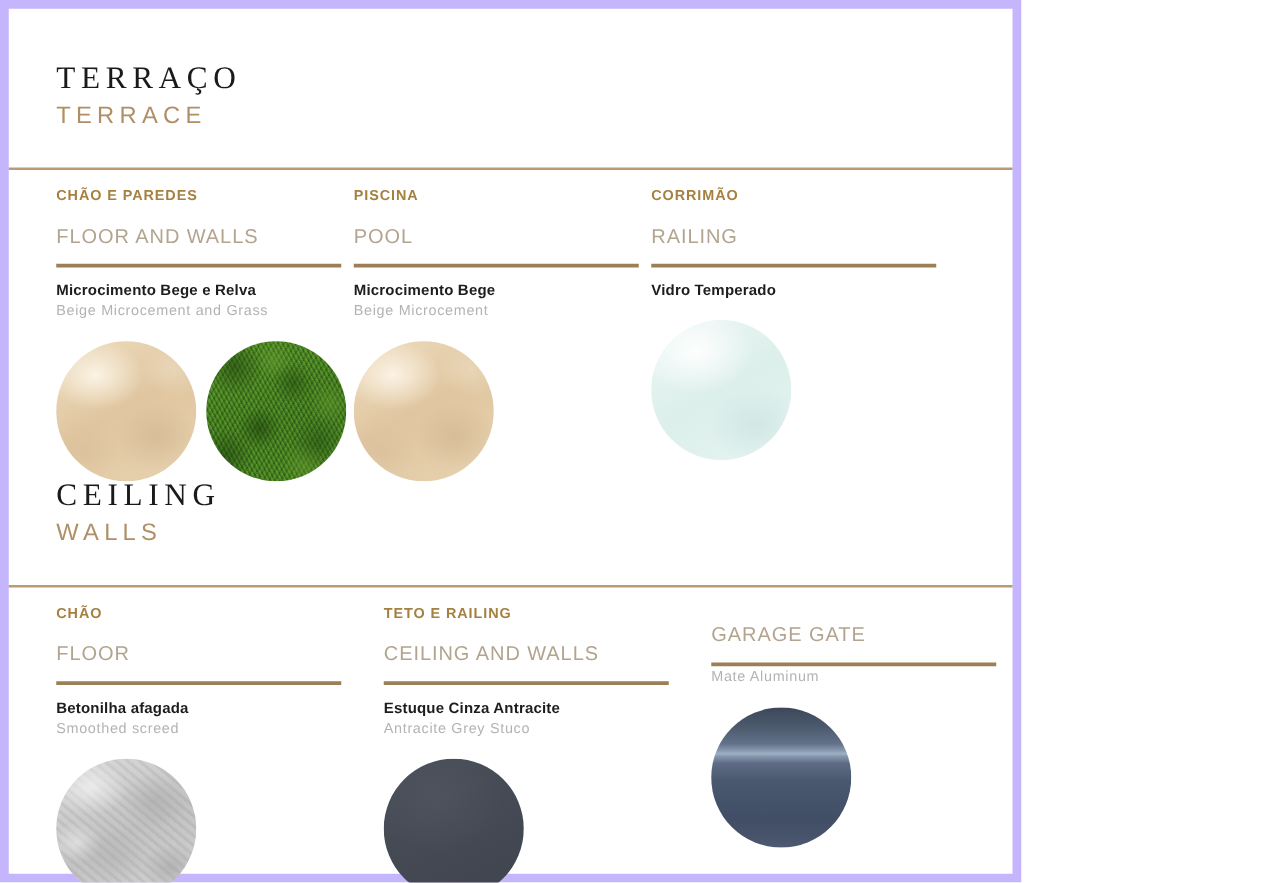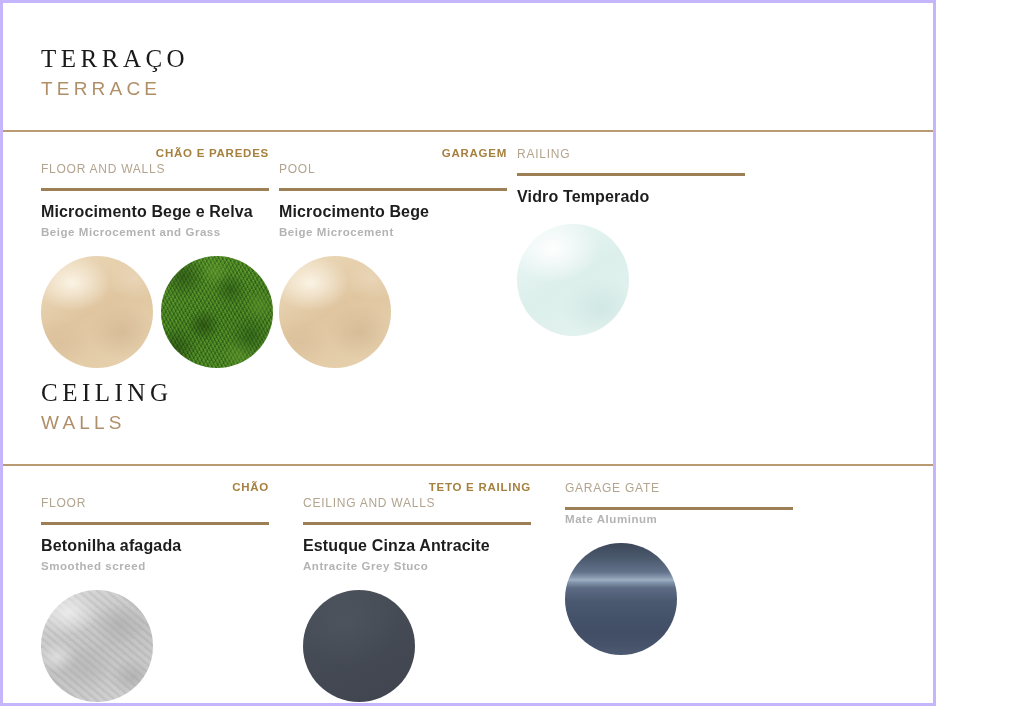--- a/index.html
+++ b/index.html
@@ -11,24 +11,24 @@
   body {
     width: 1024px;
     height: 706px;
     font-family: "Liberation Sans", sans-serif;
     overflow: hidden;
   }
 
   
   .page {
     position: relative;
-    width: 936px;
+    width: 817px;
     height: 706px;
     box-sizing: border-box;
-    border: 3px solid #c4b5fd;
+    border: 7px solid #c4b5fd;
     background: #ffffff;
     padding-left: 40px;
   }
 
   
   .section { position: relative; }
 
   .section-title-block {
     padding-left: 38px;
   }
@@ -70,49 +70,48 @@
     flex: 0 0 228px;
   }
 
   .col-head-pt {
     font-size: 11.5px;
     font-weight: bold;
     letter-spacing: 0.75px;
     color: #a5803f;
     line-height: 1.25;
     white-space: nowrap;
-    text-align: right;
   }
   .col-head-en {
-    font-size: 12px;
+    font-size: 16px;
     font-weight: 400;
     letter-spacing: 0.75px;
     color: #b2a48f;
     line-height: 1.25;
-    margin-top: 1px;
+    margin-top: 15px;
     white-space: nowrap;
   }
   .col-rule {
     height: 3px;
     background: #9c7f55;
     margin-top: 11px;
   }
 
   .mat-pt {
-    font-size: 16px;
+    font-size: 12px;
     font-weight: bold;
     color: #1d1d1d;
     letter-spacing: 0.15px;
     line-height: 1.3;
     margin-top: 11px;
     white-space: nowrap;
   }
   .mat-en {
     font-size: 11.5px;
-    font-weight: 700;
+    font-weight: 400;
     color: #b3b3b3;
     letter-spacing: 0.55px;
     line-height: 1.3;
     margin-top: 2px;
     white-space: nowrap;
   }
 
   .swatches {
     margin-top: 16px;
     display: flex;
@@ -237,31 +236,32 @@
         <div class="mat-pt">Microcimento Bege e Relva</div>
         <div class="mat-en">Beige Microcement and Grass</div>
         <div class="swatches">
           <div class="swatch sw-microcement-beige"></div>
           <div class="swatch sw-grass"></div>
         </div>
       </div>
 
 
       <div class="col">
-        <div class="col-head-pt">GARAGEM</div>
+        <div class="col-head-pt">PISCINA</div>
         <div class="col-head-en">POOL</div>
         <div class="col-rule"></div>
         <div class="mat-pt">Microcimento Bege</div>
         <div class="mat-en">Beige Microcement</div>
         <div class="swatches">
           <div class="swatch sw-microcement-beige"></div>
         </div>
       </div>
 
       <div class="col">
+        <div class="col-head-pt">CORRIMÃO</div>
         <div class="col-head-en">RAILING</div>
         <div class="col-rule"></div>
         <div class="mat-pt">Vidro Temperado</div>
         <div class="swatches">
           <div class="swatch sw-glass"></div>
         </div>
       </div>
 
     </div>
   </div>

